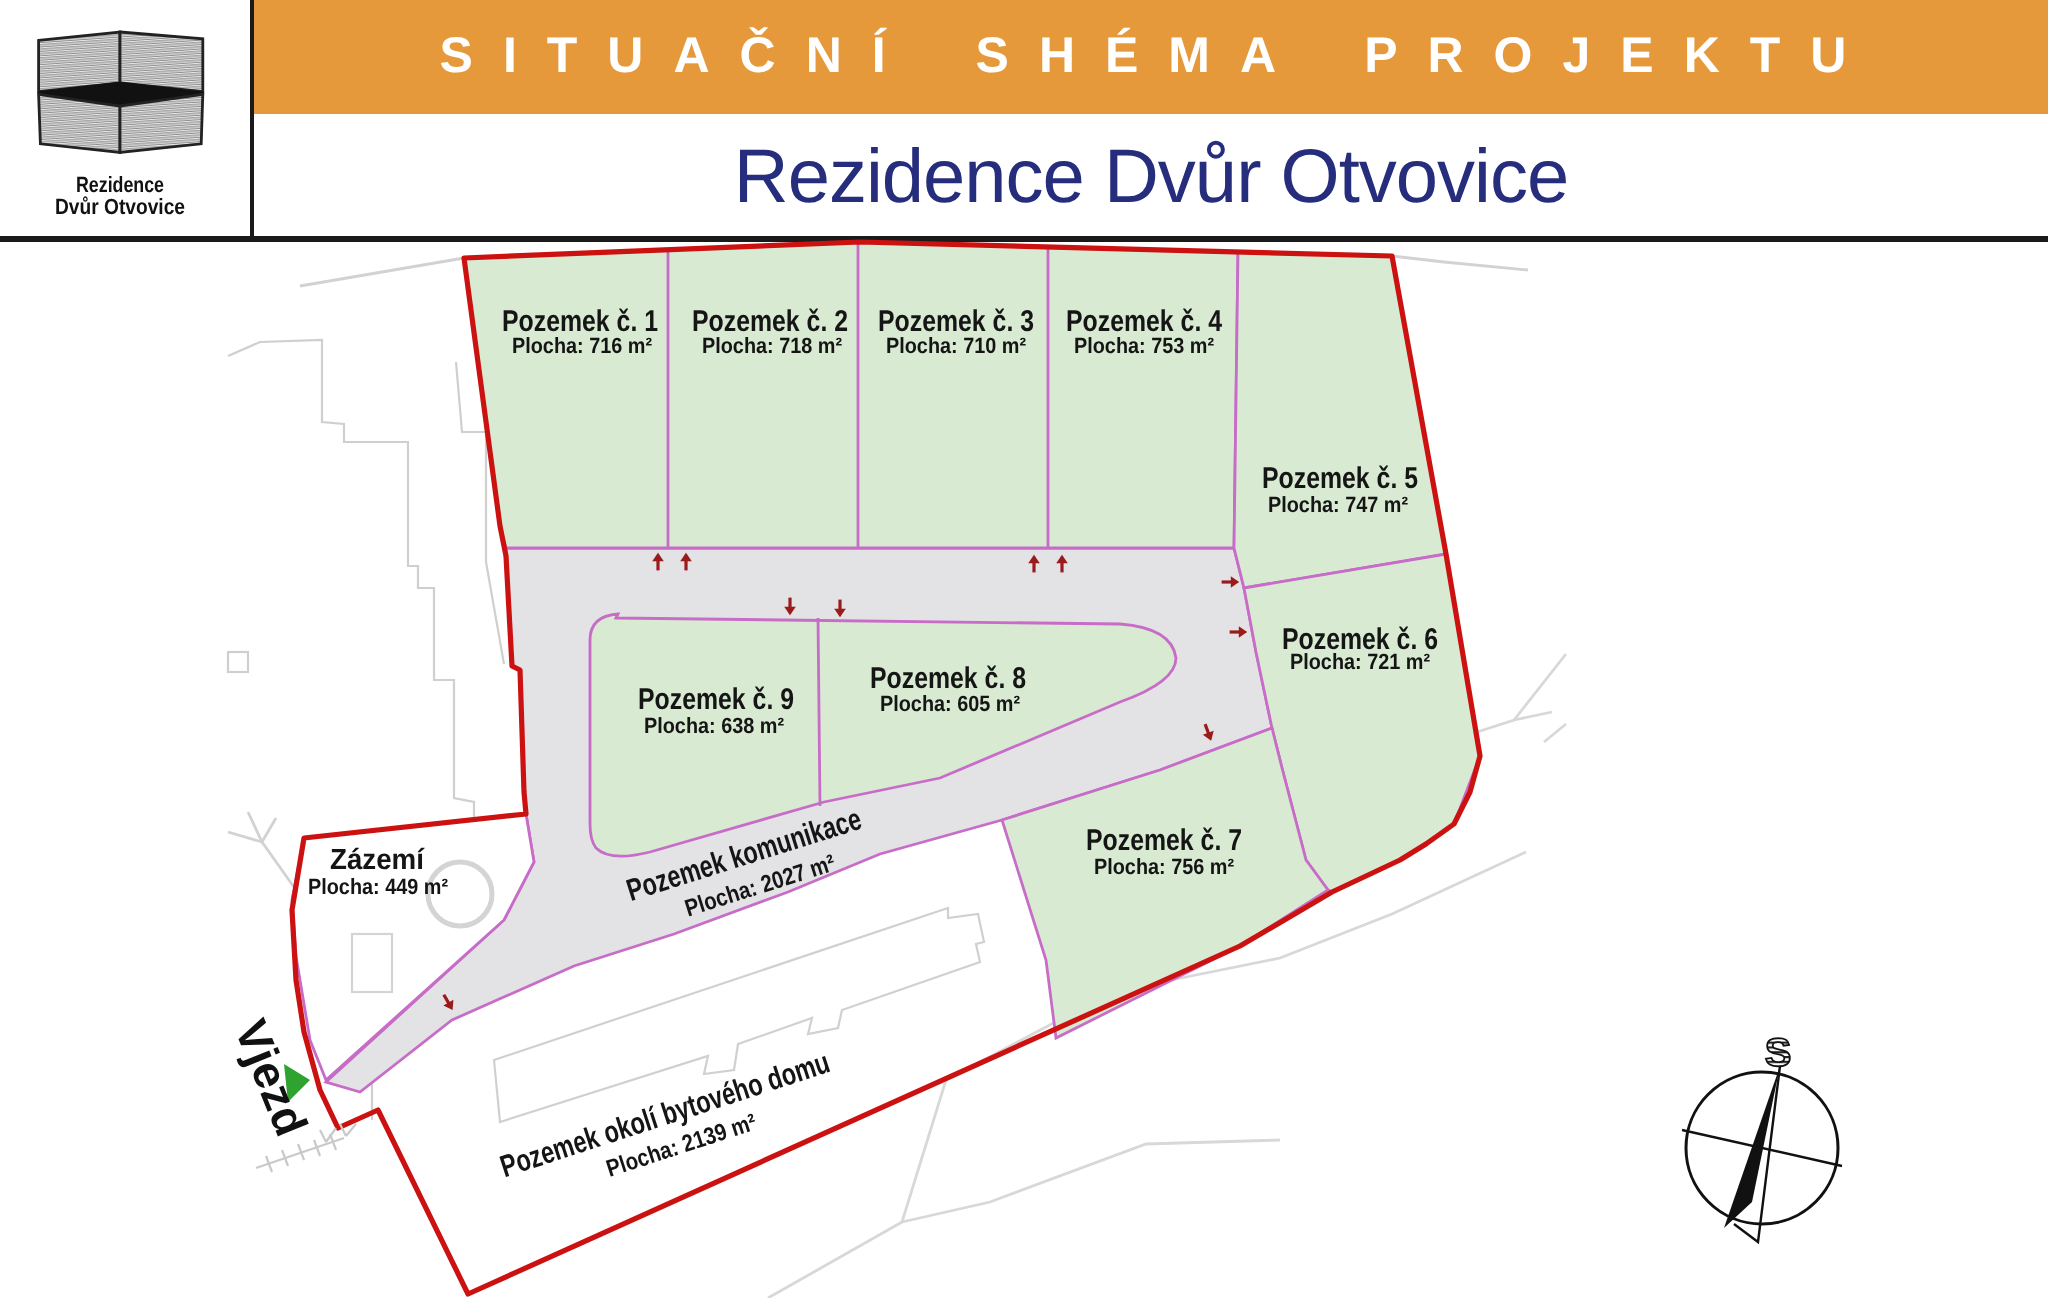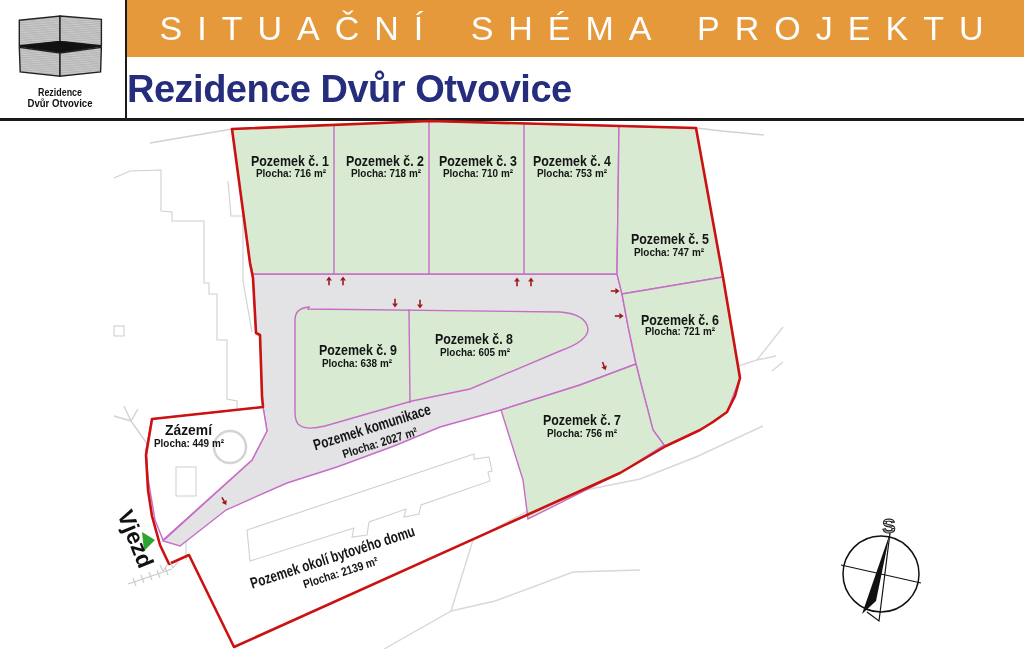--- a/index.html
+++ b/index.html
@@ -6,23 +6,23 @@
   body{font-family:"Liberation Sans", sans-serif;position:relative;}
   #page{position:absolute;left:0;top:0;width:1024px;height:649px;}
   .abs{position:absolute;}
 </style>
 </head>
 <body>
 <div id="page">
 
   <div class="abs" style="left:127px;top:0;width:897px;height:57px;background:#e6993b;"></div>
 
-  <div class="abs" style="left:127px;top:0;width:897px;height:57px;line-height:56px;text-align:center;color:#fff;font-size:34px;font-weight:normal;letter-spacing:15px;text-indent:7px;word-spacing:8px;">SITUAČNÍ SHÉMA PROJEKTU</div>
-
-  <div class="abs" style="left:127px;top:57px;width:897px;height:61px;line-height:64px;color:#252d7c;font-size:38px;font-weight:bold;letter-spacing:-0.5px;">Rezidence Dvůr Otvovice</div>
+  <div class="abs" style="left:127px;top:0;width:897px;height:57px;line-height:56px;text-align:center;color:#fff;font-size:25px;font-weight:bold;letter-spacing:15px;text-indent:7px;word-spacing:8px;">SITUAČNÍ SHÉMA PROJEKTU</div>
+
+  <div class="abs" style="left:127px;top:57px;width:897px;height:61px;line-height:64px;text-align:center;color:#252d7c;font-size:38px;font-weight:normal;letter-spacing:-0.5px;">Rezidence Dvůr Otvovice</div>
 
   <div class="abs" style="left:0;top:118px;width:1024px;height:3px;background:#1a1a1a;"></div>
 
   <div class="abs" style="left:125px;top:0;width:2px;height:118px;background:#1a1a1a;"></div>
 
   <svg class="abs" style="left:0;top:0" width="125" height="118" viewBox="0 0 125 118">
     <defs>
       <pattern id="hatch" width="5" height="2.2" patternUnits="userSpaceOnUse" patternTransform="rotate(-4)">
         <rect width="5" height="2.2" fill="#e8e8e8"></rect>
         <path d="M0,0.6 H5 M0,1.7 H5" stroke="#8f8f8f" stroke-width="0.6"></path>

